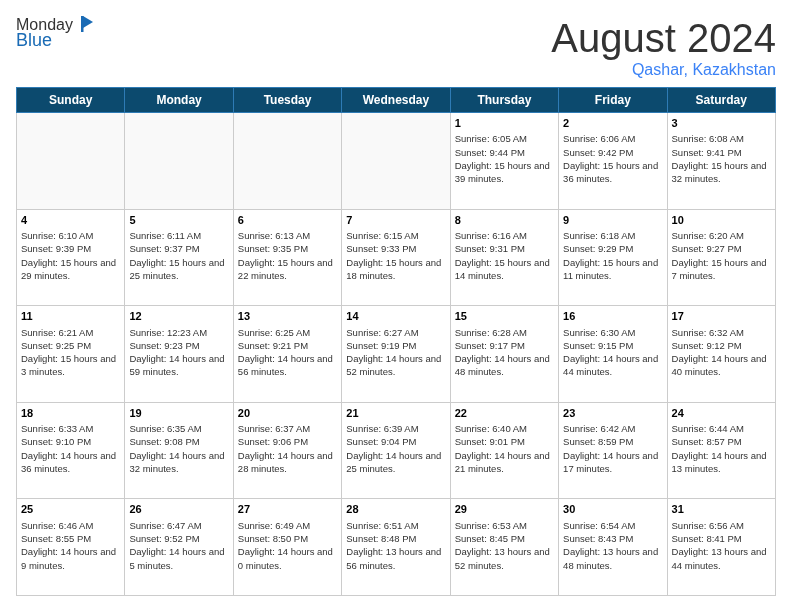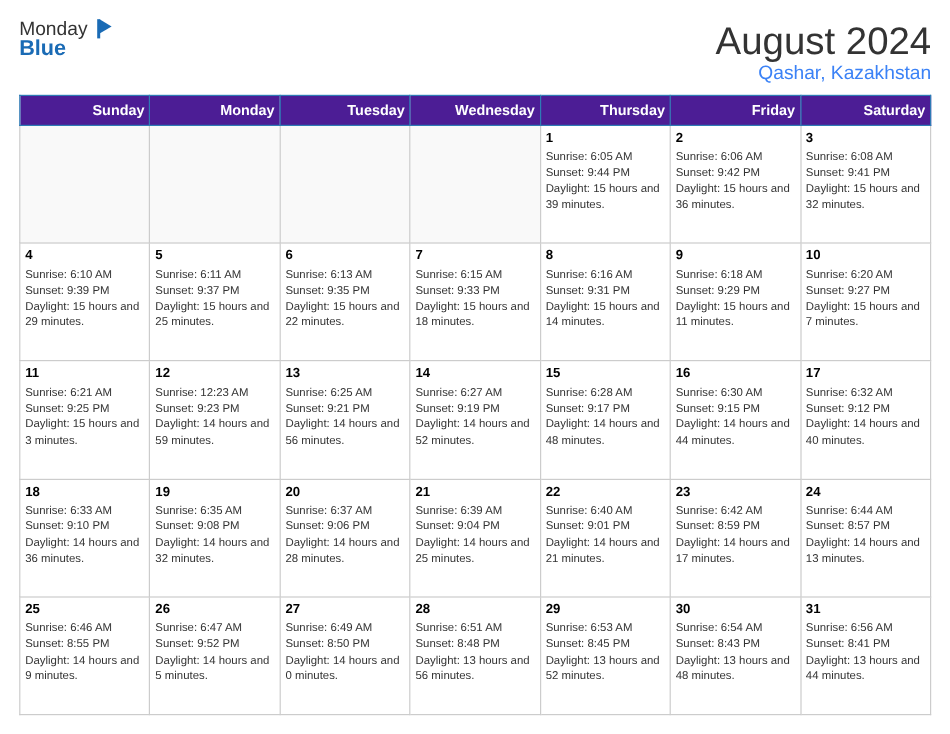--- a/index.html
+++ b/index.html
@@ -32,42 +32,42 @@
     .logo-icon {
       width: 20px;
       height: 20px;
       margin-left: 2px;
       margin-top: -2px;
     }
     .title-block {
       text-align: right;
     }
     .month-title {
-      font-size: 32px;
+      font-size: 40px;
       font-weight: normal;
       color: #333;
     }
     .location-title {
       font-size: 16px;
       color: #3b82f6;
     }
     .calendar {
       flex: 1;
       border: 1px solid #ccc;
       border-collapse: collapse;
       width: 100%;
       table-layout: fixed;
     }
     .calendar th {
-      background: #4c1d95;
+      background: #0c4a6e;
       color: #fff;
       font-size: 12px;
       font-weight: bold;
       padding: 5px 4px;
-      text-align: right;
+      text-align: center;
       border: 1px solid #2e7bb5;
     }
     .calendar td {
       vertical-align: top;
       padding: 3px 4px;
       border: 1px solid #ccc;
       font-size: 9.5px;
       line-height: 1.4;
       background: #fff;
     }
@@ -105,21 +105,21 @@
   <div class="header">
     <div class="logo">
       <div>
         <div style="display:flex;align-items:center;">
           <span class="logo-general">Monday</span>
           <svg class="logo-icon" viewBox="0 0 20 20">
             <polygon points="8,2 18,8 8,14" fill="#1a6bb5"></polygon>
             <rect x="6" y="2" width="2.5" height="16" fill="#1a6bb5"></rect>
           </svg>
         </div>
-        <div class="logo-blue" style="font-size:18px;font-weight:bold;color:#1a6bb5;margin-top:-4px;">Blue</div>
+        <div class="logo-blue" style="font-size:18px;font-weight:normal;color:#1a6bb5;margin-top:-4px;">Blue</div>
       </div>
     </div>
     <div class="title-block">
       <div class="month-title">August 2024</div>
       <div class="location-title">Qashar, Kazakhstan</div>
     </div>
   </div>
 
   <table class="calendar">
     <thead>

